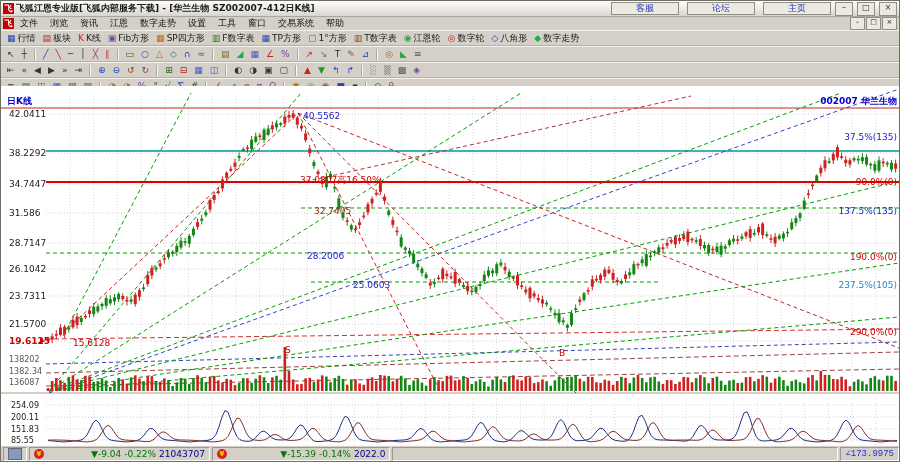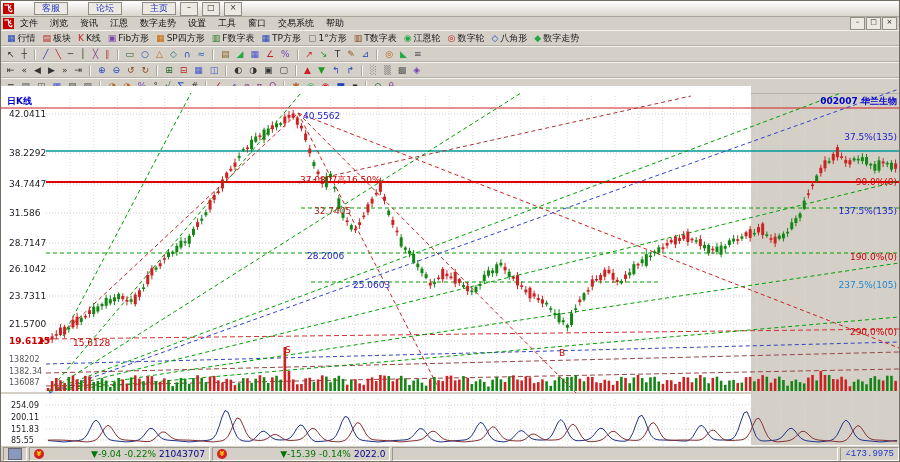--- a/index.html
+++ b/index.html
@@ -5,39 +5,39 @@
   html,body{margin:0;padding:0;background:#808080;}
   .app{position:relative;width:900px;height:462px;background:#d4d0c8;
        font-family:"DejaVu Sans",sans-serif;font-size:9px;color:#111;
        overflow:hidden;box-sizing:border-box;border:1px solid #716f64;}
   
   .titlebar{height:15px;display:flex;align-items:center;padding:0 2px;gap:2px;
             background:linear-gradient(#ffffff,#d9d6cd);border-bottom:1px solid #a9a69c;}
   .appicon{width:11px;height:11px;background:#c40000;color:#fff;font-size:8px;line-height:11px;
            text-align:center;font-weight:bold;}
   .wtitle{flex:1;font-weight:bold;font-size:9px;white-space:nowrap;overflow:hidden;color:#1b1b1b;}
-  .linkbtn{border:1px solid #8f8d84;background:#ece9e2;color:#2233bb;padding:0 7px;height:11px;
-           line-height:11px;margin-left:18px;cursor:pointer;}
+  .linkbtn{border:1px solid #8f8d84;background:#ece9e2;color:#2233bb;padding:0 24px;height:11px;
+           line-height:11px;margin-left:6px;cursor:pointer;}
   .winbtn{width:16px;height:12px;border:1px solid #8f8d84;background:#ece9e2;text-align:center;
           line-height:10px;font-size:8px;margin-left:2px;color:#333;}
   
   .menubar{height:13px;display:flex;align-items:center;padding:0 2px;background:#d4d0c8;}
   .menu-item{padding:0 6px;white-space:nowrap;}
   .mdi{margin-left:auto;display:flex;}
   .mdibtn{width:13px;height:11px;border:1px solid #8f8d84;background:#ece9e2;text-align:center;
           line-height:9px;font-size:7px;margin-left:1px;}
   
   .toolbar{height:14px;display:flex;align-items:center;padding:0 3px;gap:1px;overflow:hidden;
            border-top:1px solid #f4f3ef;border-bottom:1px solid #b4b1a8;background:#d4d0c8;}
   .tbtn{display:inline-flex;align-items:center;height:12px;padding:0 2px;border:1px solid transparent;}
   .ticon{font-size:9px;line-height:11px;}
   .tlabel{margin-left:2px;color:#1b1b1b;white-space:nowrap;}
   .tsep{width:1px;height:11px;background:#aaa79e;border-right:1px solid #fbfbf9;margin:0 3px;}
   
-  #chart-wrap{position:absolute;left:0;top:85px;width:750px;height:362px;background:#ffffff;}
+  #chart-wrap{position:absolute;left:0;top:85px;width:898px;height:362px;background:#ffffff;}
   #chart-svg{position:absolute;left:0;top:0;}
   
   .statusbar{position:absolute;left:0;bottom:0;width:898px;height:15px;background:#d4d0c8;
              border-top:1px solid #fbfbf9;display:flex;align-items:center;font-size:9px;}
   .scell{height:12px;display:flex;align-items:center;gap:3px;padding:0 4px;margin-left:2px;
          border:1px solid;border-color:#9a978e #fbfbf9 #fbfbf9 #9a978e;white-space:nowrap;}
   .sicon{width:10px;height:10px;border-radius:50%;background:#d42222;color:#ffd800;font-size:7px;
          line-height:10px;text-align:center;font-weight:bold;}
   .spanel{width:12px;height:10px;background:#8899bb;border:1px solid #667;}
   .sprice{color:#aa0000;font-weight:bold;margin-top:24px;}
@@ -46,20 +46,21 @@
   .sflex{flex:1;}
   .sinfo{color:#2233cc;font-family:Liberation Mono, monospace;}
 </style>
 </head>
 <body>
 
 <div class="app">
 
   <div class="titlebar">
     <span class="appicon">飞</span>
+    <span class="wtitle">飞狐江恩专业版[飞狐内部服务下载] - [华兰生物  SZ002007-412日K线]</span>
     <span class="linkbtn">客服</span>
     <span class="linkbtn">论坛</span>
     <span class="linkbtn">主页</span>
     <span class="winbtn">–</span>
     <span class="winbtn">□</span>
     <span class="winbtn">×</span>
   </div>
 
   <div class="menubar">
     <span class="appicon">飞</span>

